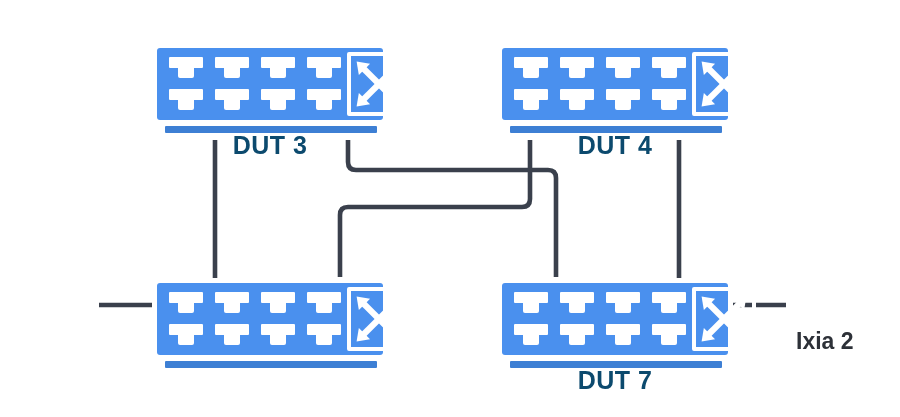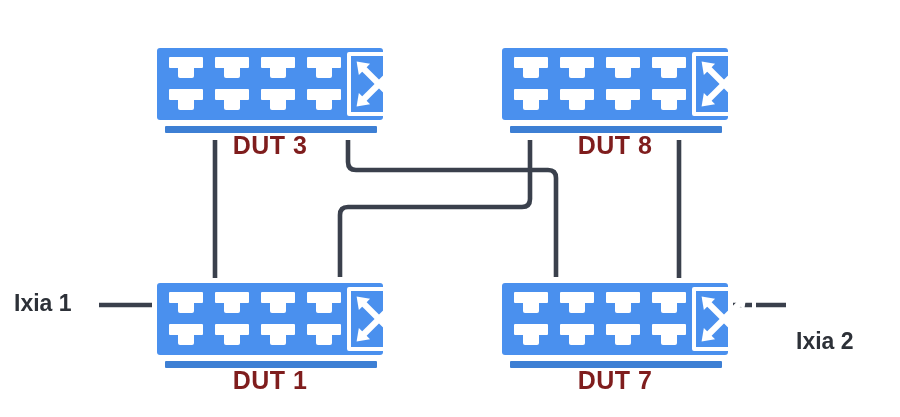--- a/index.html
+++ b/index.html
@@ -81,21 +81,21 @@
     position: absolute;
     height: 7px;
     background: #3d7fd4;
     border-radius: 1px;
     z-index: 5;
   }
   .device-label {
     position: absolute;
     font-size: 25px;
     font-weight: bold;
-    color: #7f1d1d;
+    color: #0c4a6e;
     letter-spacing: 0.5px;
     text-align: center;
     white-space: nowrap;
     z-index: 6;
   }
 
   
   .endpoint-label {
     position: absolute;
     font-size: 23px;
@@ -193,21 +193,21 @@
         <g fill="#ffffff">
           <path d="M10,10 L34,14 L24,24 L14,34 Z"></path>
           <path d="M90,10 L86,34 L76,24 L66,14 Z"></path>
           <path d="M10,90 L14,66 L24,76 L34,86 Z"></path>
           <path d="M90,90 L66,86 L76,76 L86,66 Z"></path>
         </g>
       </svg>
     </span>
   </div>
   <div class="underline" style="left:510px; top:126px; width:212px;"></div>
-  <div class="device-label" style="left:502px; top:131px; width:226px;">DUT 8</div>
+  <div class="device-label" style="left:502px; top:131px; width:226px;">DUT 4</div>
 
   <div class="device" style="left:157px; top:283px; width:226px; height:72px;">
     <div class="ports">
       <span class="port"></span>
       <span class="port"></span>
       <span class="port"></span>
       <span class="port"></span>
       <span class="port"></span>
       <span class="port"></span>
       <span class="port"></span>
@@ -222,21 +222,20 @@
         <g fill="#ffffff">
           <path d="M10,10 L34,14 L24,24 L14,34 Z"></path>
           <path d="M90,10 L86,34 L76,24 L66,14 Z"></path>
           <path d="M10,90 L14,66 L24,76 L34,86 Z"></path>
           <path d="M90,90 L66,86 L76,76 L86,66 Z"></path>
         </g>
       </svg>
     </span>
   </div>
   <div class="underline" style="left:165px; top:361px; width:212px;"></div>
-  <div class="device-label" style="left:157px; top:366px; width:226px;">DUT 1</div>
 
   <div class="device" style="left:502px; top:283px; width:226px; height:72px;">
     <div class="ports">
       <span class="port"></span>
       <span class="port"></span>
       <span class="port"></span>
       <span class="port"></span>
       <span class="port"></span>
       <span class="port"></span>
       <span class="port"></span>
@@ -253,17 +252,16 @@
           <path d="M90,10 L86,34 L76,24 L66,14 Z"></path>
           <path d="M10,90 L14,66 L24,76 L34,86 Z"></path>
           <path d="M90,90 L66,86 L76,76 L86,66 Z"></path>
         </g>
       </svg>
     </span>
   </div>
   <div class="underline" style="left:510px; top:361px; width:212px;"></div>
   <div class="device-label" style="left:502px; top:366px; width:226px;">DUT 7</div>
 
-  <div class="endpoint-label" style="left:14px; top:290px;">Ixia 1</div>
 
   <div class="endpoint-label" style="left:796px; top:290px;margin-top:38px;">Ixia 2</div>
 
 </div>
 
 </body></html>

